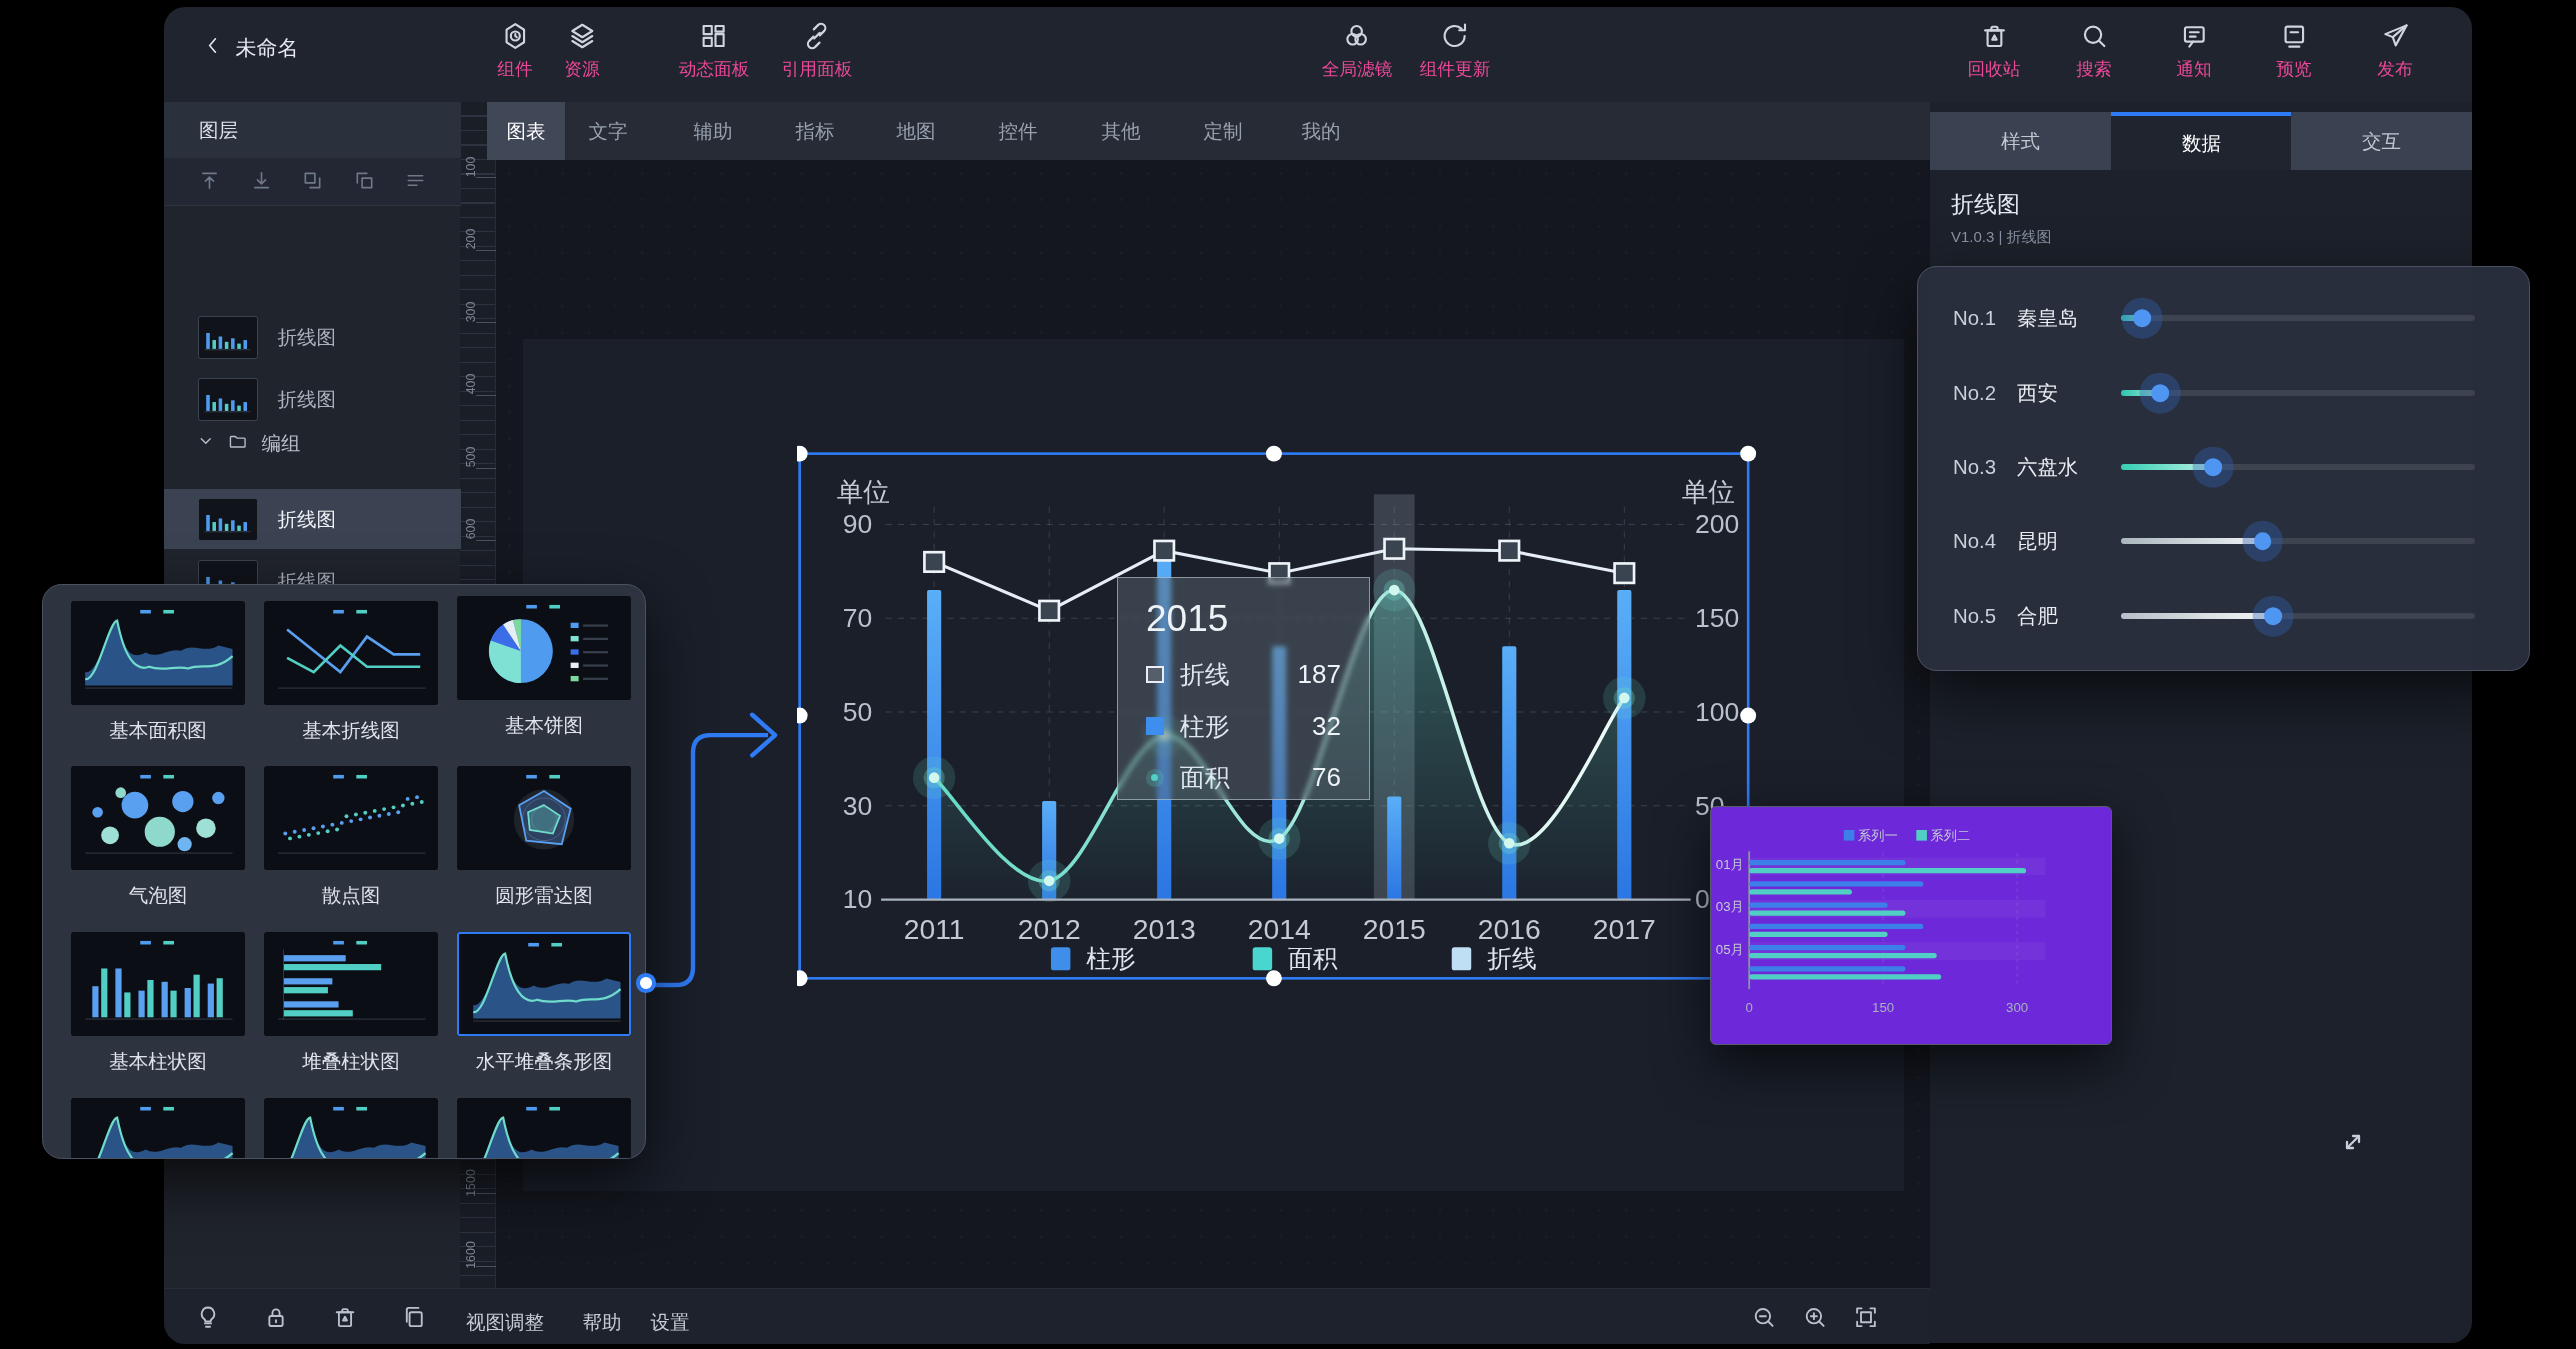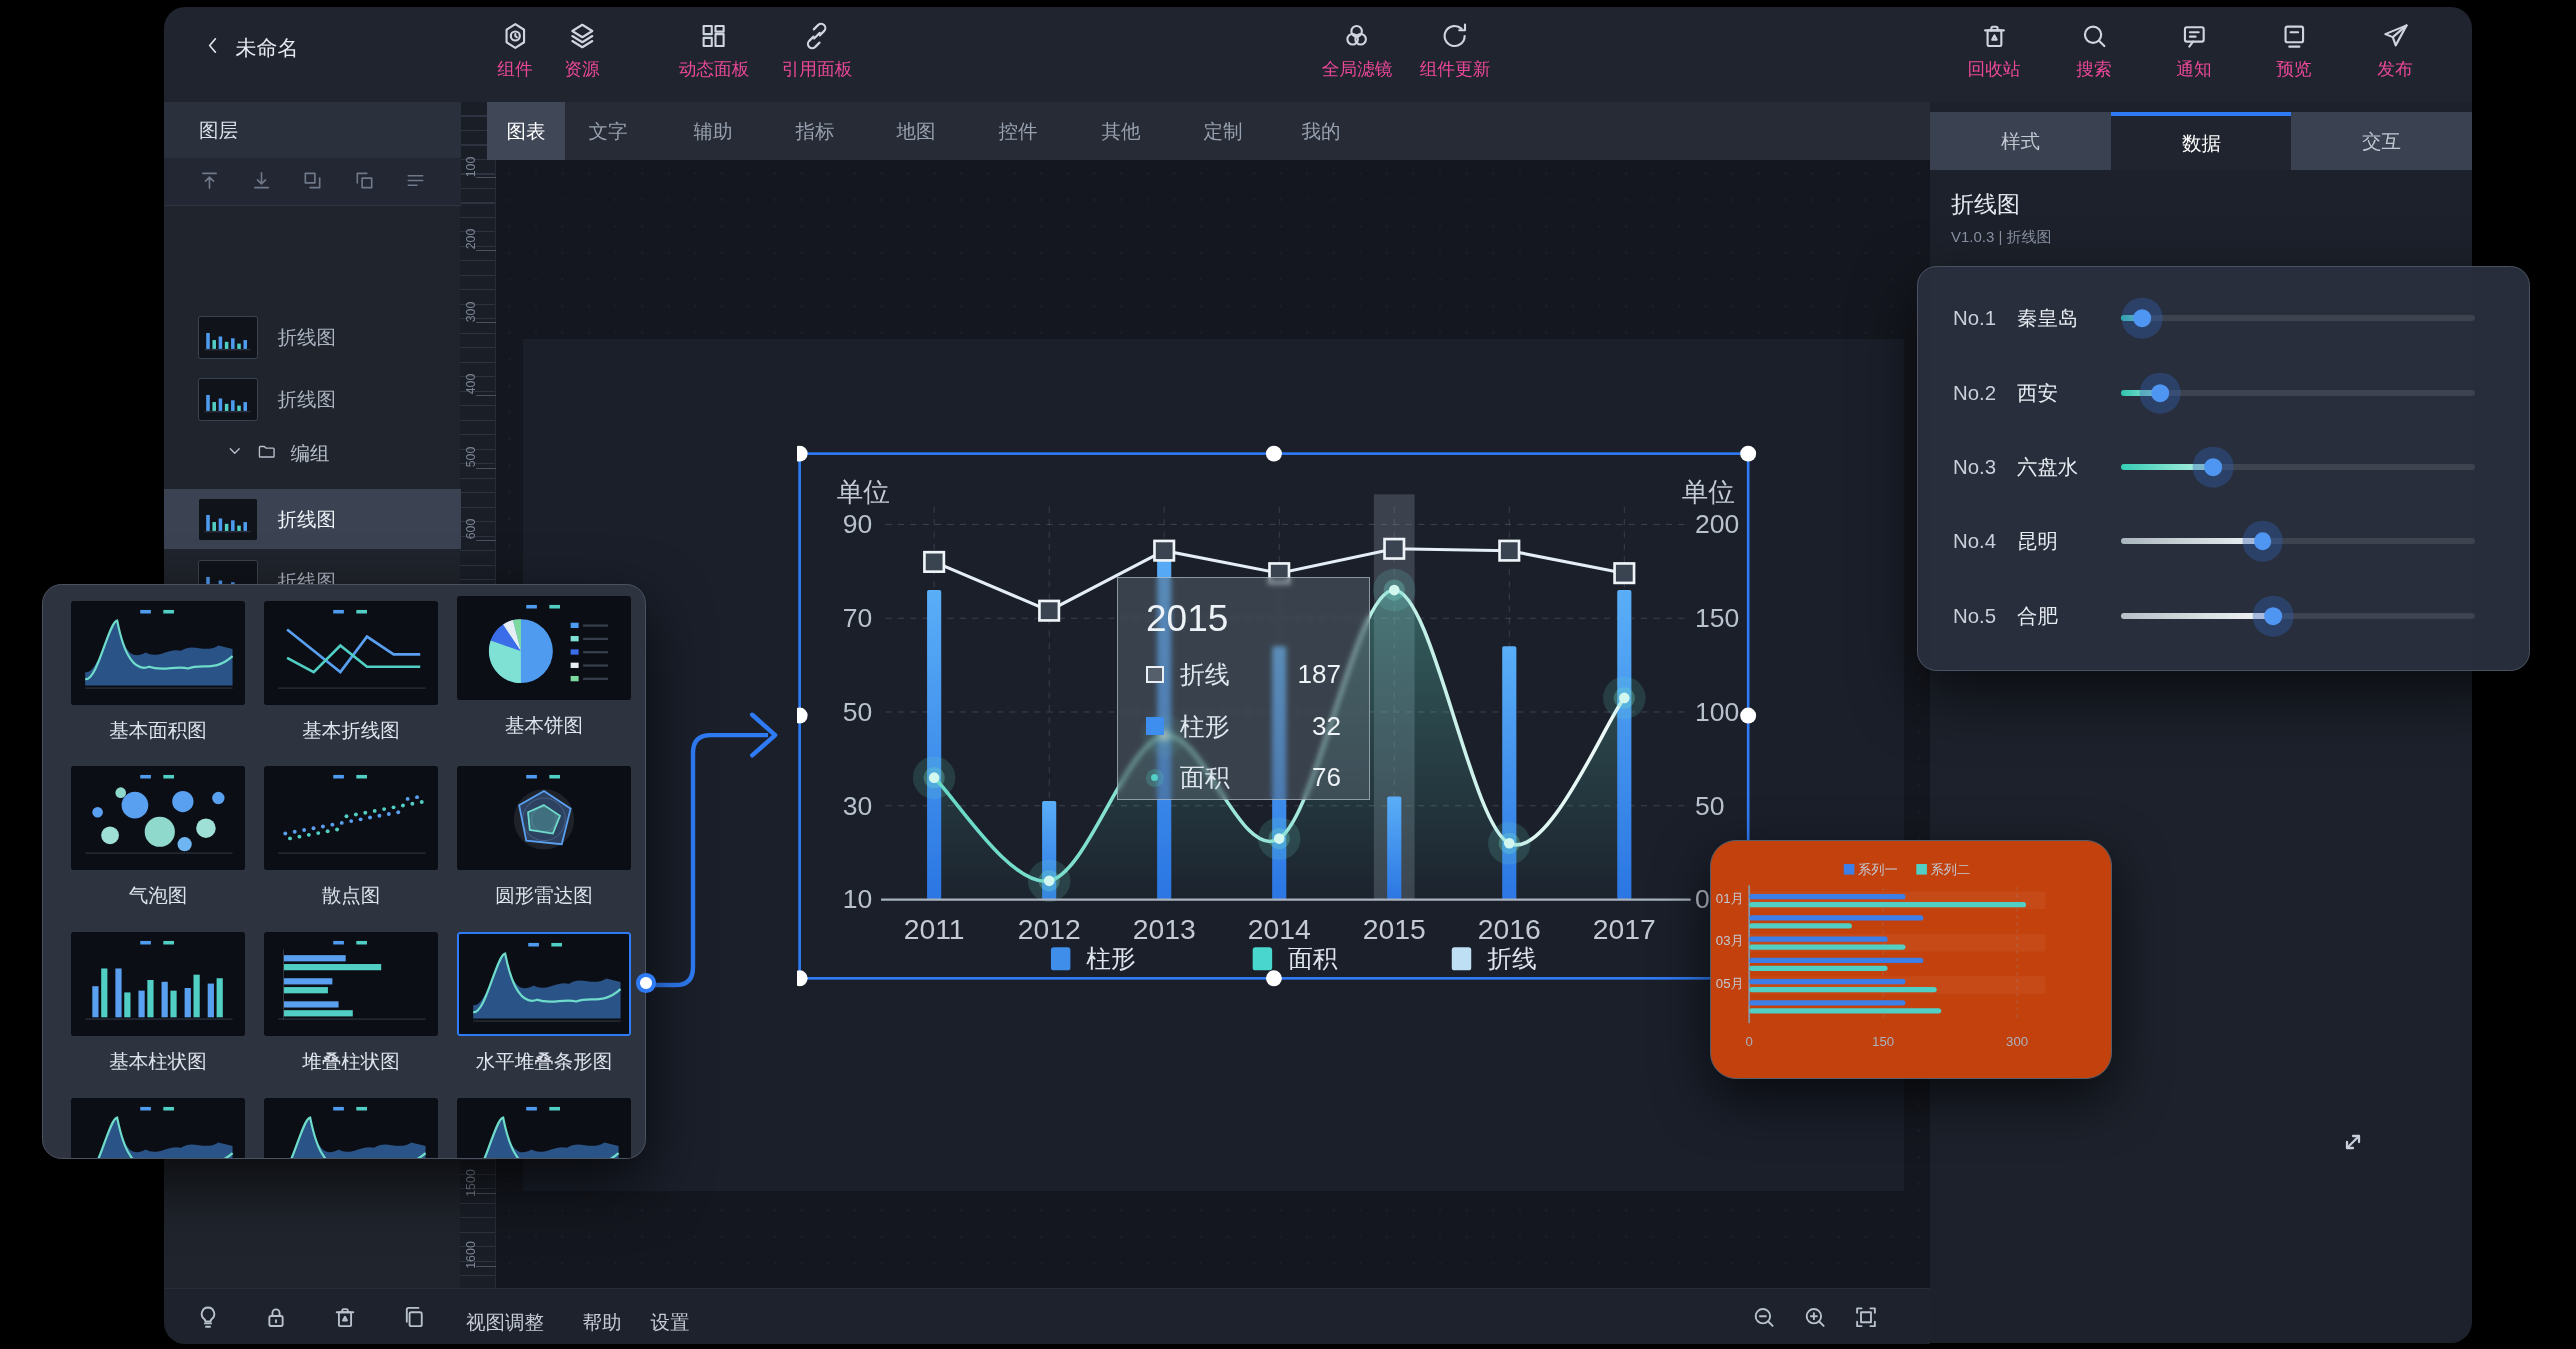--- a/index.html
+++ b/index.html
@@ -78,22 +78,22 @@
   .tt-area::after{content:"";position:absolute;left:5.3px;top:5.3px;width:7px;height:7px;border-radius:50%;background:#52cfc4;}
   
   #gallery{left:42px;top:584px;width:604px;height:575px;background:#2d333f;border:1.8px solid #4b5261;
     border-radius:19.5px;box-shadow:0 23px 62px rgba(0,0,0,.7);overflow:hidden;box-sizing:border-box;}
   .g-item{position:absolute;width:174px;text-align:center;}
   .g-thumb{width:174px;height:104px;border-radius:3.5px;overflow:hidden;position:relative;background:#0b0e14;box-sizing:border-box;}
   .g-item.sel .g-thumb{border:2.7px solid #2f7bf5;}
   .g-label{margin-top:12.4px;font-size:19.5px;color:#dfe4ec;}
   #g-dot{left:636px;top:973px;width:19.5px;height:19.5px;border-radius:50%;background:#fff;border:4.4px solid #2f7bf5;box-sizing:border-box;}
   
-  #minipanel{left:1710px;top:840px;width:400px;height:237px;background:#c2410c;border:0.9px solid #555d69;
-    border-radius:26px;box-shadow:0 19.5px 53px rgba(0,0,0,.65);}
+  #minipanel{left:1710px;top:806px;width:400px;height:237px;background:#6d28d9;border:0.9px solid #555d69;
+    border-radius:6px;box-shadow:0 19.5px 53px rgba(0,0,0,.65);}
   
   .bb-icon{top:16px;transform:translateX(-50%);}
   .bb-icon svg{width:26.6px;height:26.6px;stroke:#b9c1cd;}
   .bb-link{top:21px;transform:translateX(-50%);font-size:19.5px;color:#c6ccd6;white-space:nowrap;}
   #resize-icon svg{width:32px;height:32px;stroke:#c8cedb;}
 </style>
 </head>
 <body>
 
 <div id="screen">
@@ -301,21 +301,21 @@
             <rect x="15" y="26" width="4" height="10" fill="#52cfc4"></rect>
             <rect x="22" y="22" width="4" height="14" fill="#4f9bef"></rect>
             <rect x="29" y="28" width="4" height="8" fill="#52cfc4"></rect>
             <rect x="36" y="24" width="4" height="12" fill="#4f9bef"></rect>
             <rect x="43" y="30" width="4" height="6" fill="#52cfc4"></rect>
             <rect x="50" y="26" width="4" height="10" fill="#4f9bef"></rect>
             <line x1="6" y1="37" x2="58" y2="37" stroke="#39404d"></line>
           </svg></div>
         <span>折线图</span>
       </div>
-      <div class="abs group-row" style="top: 326px; margin-left: 29px;">
+      <div class="abs group-row" style="top: 316px;">
         <span class="fold"><svg class="icon-svg " viewBox="0 0 24 24">
             <path d="M6.5 9.5 l5.5 5.5 5.5-5.5"></path>
           </svg></span>
         <span class="folder"><svg class="icon-svg " viewBox="0 0 24 24">
             <path d="M3 6.5 a1 1 0 0 1 1-1 h5 l2 2 h9 a1 1 0 0 1 1 1 v9 a1 1 0 0 1 -1 1 H4 a1 1 0 0 1 -1-1 Z"></path>
           </svg></span>
         <span>编组</span>
       </div>
       <div class="abs layer-item sel" style="top: 387px;">
         <div class="layer-thumb"><svg width="57" height="39" viewBox="0 0 64 44">

